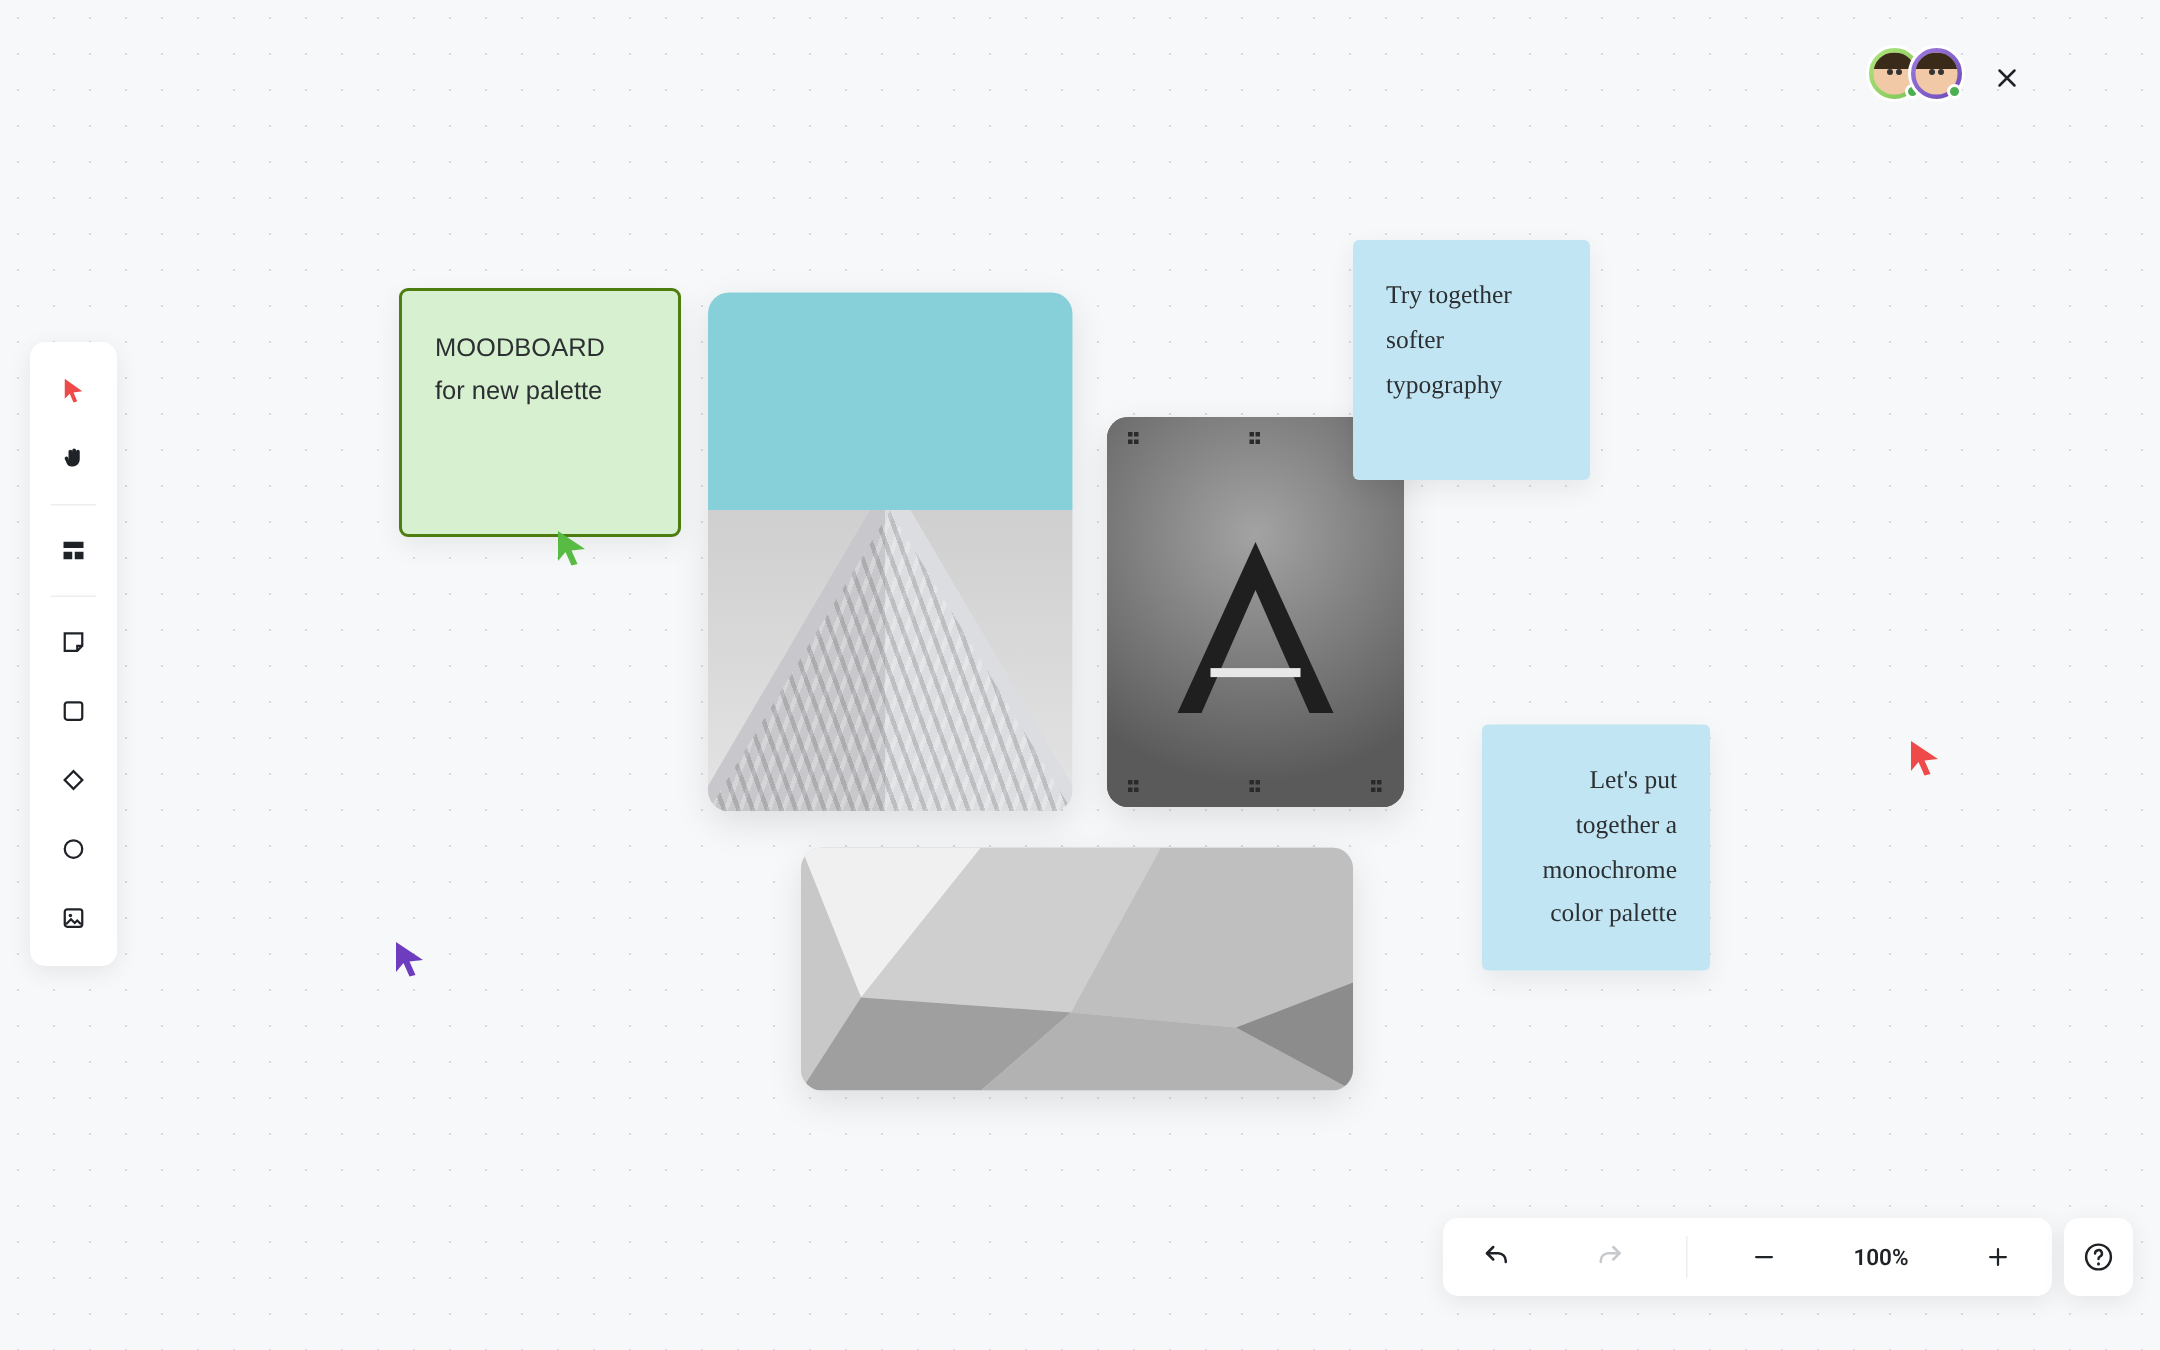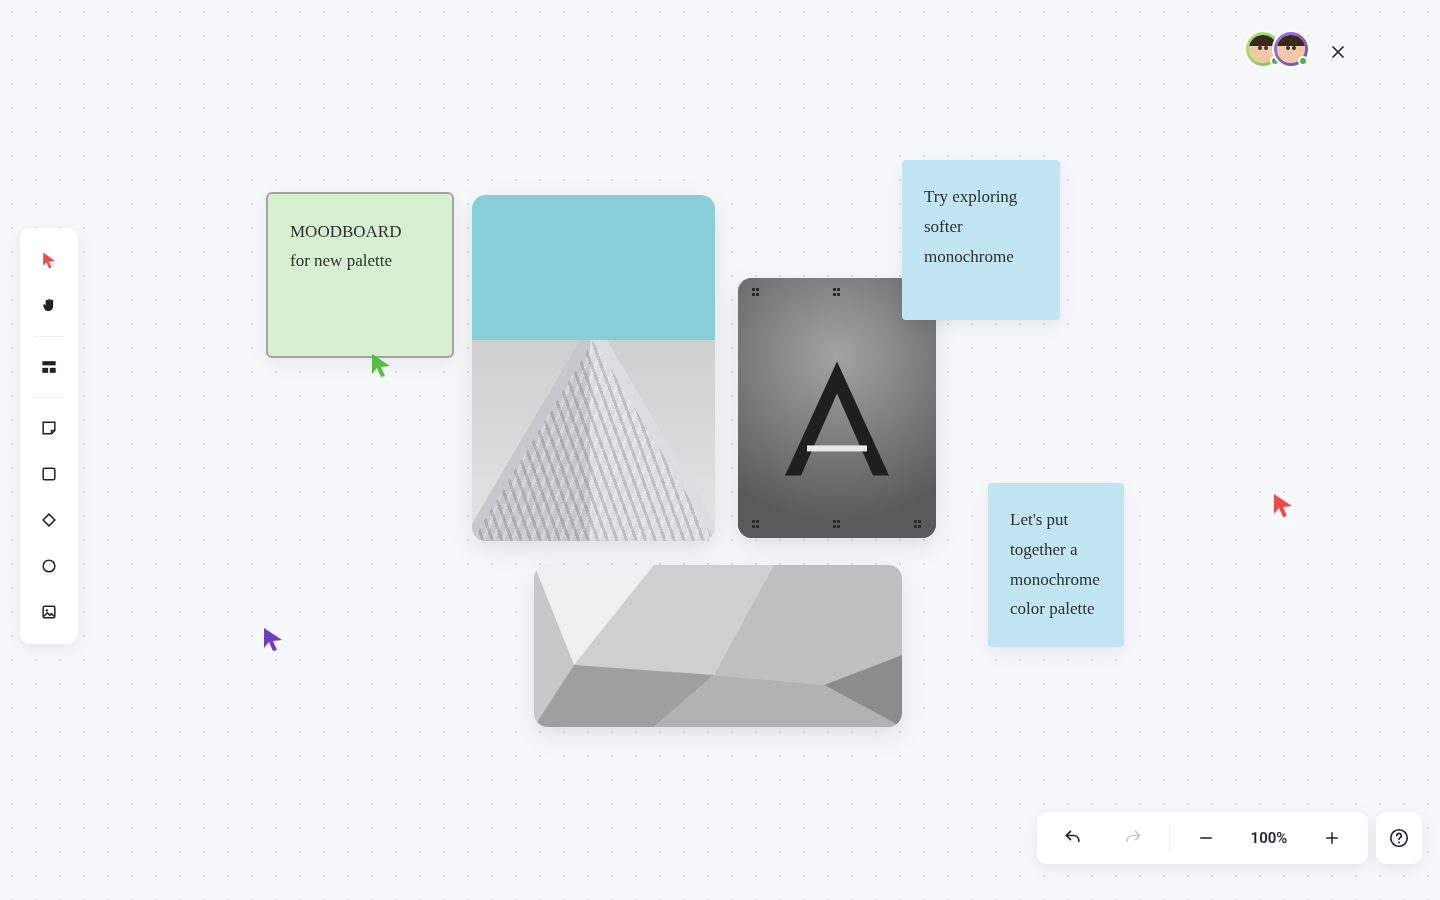--- a/index.html
+++ b/index.html
@@ -82,45 +82,45 @@
     display:flex;align-items:center;justify-content:center;
     cursor:pointer;
     color:#1f2328;
   }
 
   
   .green-note {
     position: absolute;
     left: 266px; top: 192px;
     width: 188px; height: 166px;
-    border: 2px solid #a3a3a3;
+    border: 2px solid #4d7c0f;
     border-radius: 6px;
     background: #d7f0d0;
     padding: 24px 22px;
-    font-family: Liberation Serif, serif;
+    font-family: Liberation Sans, sans-serif;
     font-size: 17px;
     color: #2c3032;
     line-height: 1.7;
     box-shadow: 0 6px 18px rgba(0,0,0,0.07);
   }
 
   .blue-note {
     position: absolute;
     background: #c2e5f4;
     border-radius: 4px;
     padding: 22px 22px;
     font-family: "Comic Sans MS", "Segoe Script", cursive;
     font-size: 17px;
     color: #2c3032;
     line-height: 1.75;
     box-shadow: 0 6px 18px rgba(0,0,0,0.07);
     width: 158px;
   }
   .note1 { left: 902px; top: 160px; height: 160px; }
-  .note2 { left: 988px; top: 483px; width: 136px; height: 164px; }
+  .note2 { left: 988px; top: 483px; width: 152px; height: 164px; text-align: right; }
 
   .img-card {
     position: absolute;
     border-radius: 14px;
     overflow: hidden;
     box-shadow: 0 8px 24px rgba(0,0,0,0.10);
   }
 
   
   .img1 {
@@ -192,21 +192,21 @@
   
   .bottom-bar {
     position: absolute;
     right: 72px; bottom: 36px;
     height: 52px;
     background: #fff;
     border-radius: 10px;
     box-shadow: 0 4px 16px rgba(0,0,0,0.08);
     display:flex; align-items:center;
     padding: 0 8px;
-    gap: 4px;
+    gap: 19px;
   }
   .bb-btn {
     width: 56px; height: 40px;
     display:flex;align-items:center;justify-content:center;
     cursor:pointer; border-radius:6px;
     color:#1f2328;
   }
   .bb-btn.disabled { color:#c7cacd; cursor:default; }
   .zoom-label { width:62px; text-align:center; font-size:15px; font-weight:600; color:#1f2328;}
   .bb-divider { width:1px; height:28px; background:#eee; margin:0 4px;}
@@ -358,21 +358,21 @@
     <polygon points="120,0 240,0 180,110 40,100" fill="#cfcfcf"></polygon>
     <polygon points="240,0 368,0 368,90 290,120 180,110" fill="#bfbfbf"></polygon>
     <polygon points="0,0 40,100 0,162" fill="#c8c8c8"></polygon>
     <polygon points="40,100 180,110 120,162 0,162" fill="#9f9f9f"></polygon>
     <polygon points="180,110 290,120 368,162 120,162" fill="#b2b2b2"></polygon>
     <polygon points="290,120 368,90 368,162" fill="#8c8c8c"></polygon>
   </svg>
 </div>
 
 <div class="blue-note note1">
-  <div>Try exploring softer monochrome</div>
+  <div>Try together softer typography</div>
 </div>
 
 <div class="blue-note note2">
   <div>Let's put together a monochrome color palette</div>
 </div>
 
 <div class="remote-cursor" style="left:370px;top:352px;">
   <svg width="22" height="26" viewBox="0 0 22 26">
       <path d="M2 2 L20 14 L11 15 L15 24 L11 25 L7 16 L2 22 Z" fill="#58bb43"></path>
     </svg>

